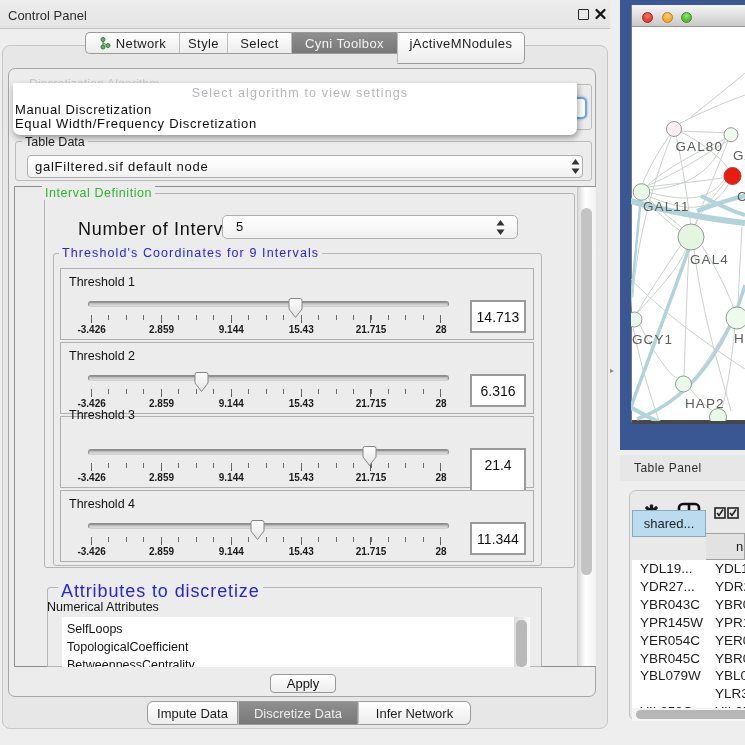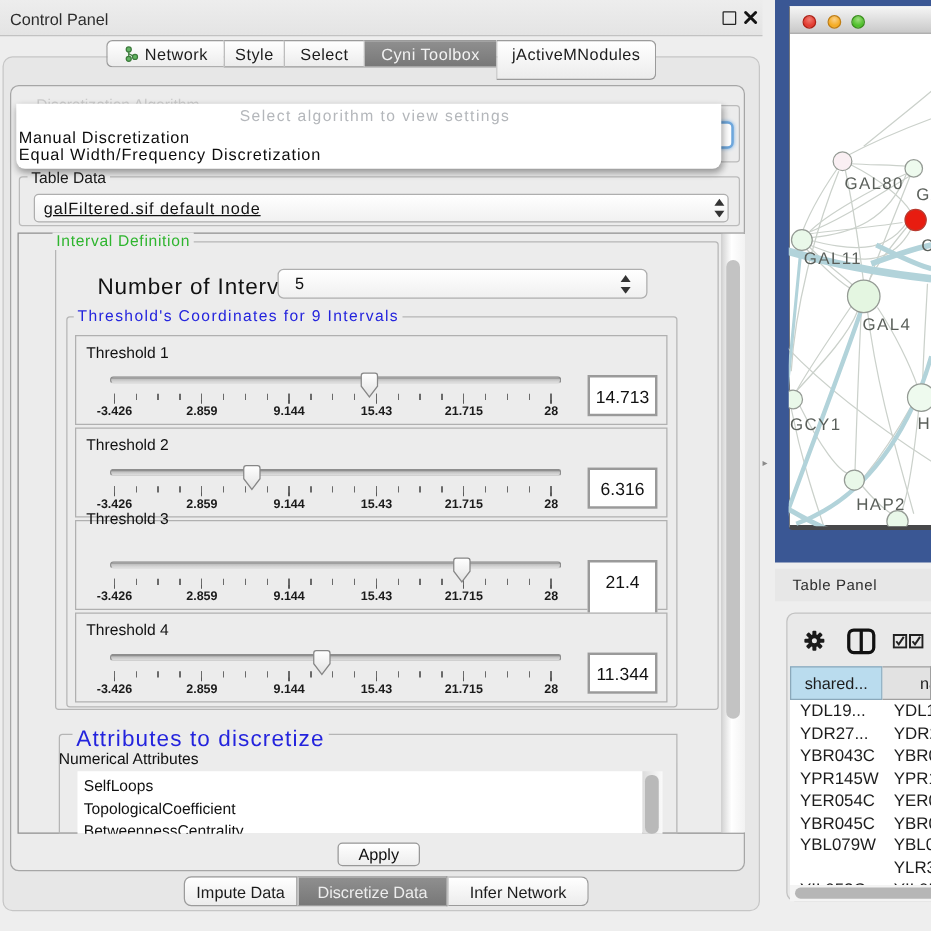--- a/index.html
+++ b/index.html
@@ -25,21 +25,21 @@
     </svg>Network</div>
 <div class="abs" style="left:179px;top:32px;width:48px;height:22px;background:linear-gradient(#ffffff,#ececec);color:#1c1c1c;border:1px solid #9b9b9b;border-left:1px solid #bdbdbd;border-right:none;font-size:13px;letter-spacing:0.4px;text-align:center;line-height:21px;">Style</div>
 <div class="abs" style="left:227px;top:32px;width:64px;height:22px;background:linear-gradient(#ffffff,#ececec);color:#1c1c1c;border:1px solid #9b9b9b;border-left:1px solid #bdbdbd;border-right:none;font-size:13px;letter-spacing:0.4px;text-align:center;line-height:21px;">Select</div>
 <div class="abs" style="left:291px;top:32px;width:106px;height:22px;background:linear-gradient(#8f8f8f,#787878);color:#f2f2f2;border:1px solid #9b9b9b;border-left:1px solid #bdbdbd;border-right:none;font-size:13px;letter-spacing:0.4px;text-align:center;line-height:21px;">Cyni Toolbox</div>
 <div class="abs" style="left:397px;top:32px;width:128px;height:32px;background:linear-gradient(#ffffff,#ececec);color:#1c1c1c;border:1px solid #9b9b9b;border-left:1px solid #bdbdbd;border-right:none;border-right:1px solid #9b9b9b;border-radius:0 5px 5px 0;font-size:13px;letter-spacing:0.4px;text-align:center;line-height:21px;">jActiveMNodules</div>
 <div class="abs" style="left:15px;top:84px;width:577px;height:46px;border:1px solid #bbbbbb;border-radius:3px;"></div>
 <div class="abs b" style="left:26px;top:77px;font-size:12.5px;color:#cbcbcb;background:#ececec;padding:0 3px;">Discretization Algorithm</div>
 <div class="abs" style="left:540px;top:97px;width:47px;height:22px;background:#fff;border:2px solid #6ea7dc;border-radius:5px;box-shadow:0 0 3px #7fb3e3;"></div>
 <div class="abs" style="left:15px;top:141px;width:577px;height:40px;border:1px solid #bbbbbb;border-radius:3px;"></div>
 <div class="abs" style="left:22px;top:135px;font-size:12.5px;color:#1a1a1a;background:#ececec;padding:0 3px;">Table Data</div>
-<div class="abs" style="left:27px;top:155px;width:556px;height:23px;background:linear-gradient(#ffffff,#f1f1f1);border:1px solid #aeaeae;border-radius:4px;font-size:13px;letter-spacing:0.75px;color:#111;line-height:21px;padding-left:7px;text-decoration:underline;">galFiltered.sif default node</div>
+<div class="abs" style="left:27px;top:155px;width:556px;height:23px;background:linear-gradient(#ffffff,#f1f1f1);border:1px solid #aeaeae;border-radius:4px;font-size:13px;letter-spacing:0.75px;color:#111;line-height:21px;padding-left:7px;">galFiltered.sif default node</div>
 <svg class="abs" style="left:571px;top:159px" width="9" height="15">
     <path d="M4.5 0 L8.5 5.5 L0.5 5.5 Z" fill="#333"></path>
     <path d="M4.5 15 L8.5 9.5 L0.5 9.5 Z" fill="#333"></path>
   </svg>
 <div class="abs" style="left:13px;top:83px;width:564px;height:52px;background:#ffffff;border-radius:0 0 7px 7px;box-shadow:0 3px 6px rgba(0,0,0,0.28),3px 2px 5px rgba(0,0,0,0.12);"></div>
 <div class="abs" style="left:18px;top:86px;width:564px;text-align:center;font-size:12.5px;letter-spacing:1.15px;color:#b4b7bb;">Select algorithm to view settings</div>
 <div class="abs b" style="left:15px;top:102px;font-size:13px;letter-spacing:0.6px;color:#0d0d0d;">Manual Discretization</div>
 <div class="abs" style="left:15px;top:116px;font-size:13px;letter-spacing:0.7px;color:#0d0d0d;">Equal Width/Frequency Discretization</div>
 <div class="abs" style="left:14px;top:186px;width:582px;height:481px;border:1px solid #8f8f8f;background:#ececec;"></div>
 <div class="abs" style="left:577px;top:187px;width:19px;height:479px;background:linear-gradient(90deg,#d8d8d8,#ffffff 40%,#f2f2f2);border-left:1px solid #c9c9c9;"></div>
@@ -241,21 +241,21 @@
     <line x1="12" y1="2" x2="12" y2="20" stroke="#111" stroke-width="2.6"></line>
   </svg>
 <svg class="abs" style="left:714px;top:507px" width="12" height="12">
     <rect x="1" y="1" width="10" height="10" fill="none" stroke="#222" stroke-width="1.6"></rect>
     <path d="M3 6 L5 8.5 L9 2.5" fill="none" stroke="#222" stroke-width="1.6"></path>
   </svg>
 <svg class="abs" style="left:727px;top:507px" width="12" height="12">
     <rect x="1" y="1" width="10" height="10" fill="none" stroke="#222" stroke-width="1.6"></rect>
     <path d="M3 6 L5 8.5 L9 2.5" fill="none" stroke="#222" stroke-width="1.6"></path>
   </svg>
-<div class="abs" style="left:632px;top:533px;width:74px;height:27px;background:#badcee;border:1px solid #8aa8ba;font-size:13px;color:#1d1d1d;text-align:center;line-height:25px;">shared...</div>
+<div class="abs" style="left:632px;top:510px;width:74px;height:27px;background:#badcee;border:1px solid #8aa8ba;font-size:13px;color:#1d1d1d;text-align:center;line-height:25px;">shared...</div>
 <div class="abs" style="left:706px;top:533px;width:39px;height:27px;background:#e2e2e2;border:1px solid #a0a0a0;border-left:none;font-size:13px;color:#1d1d1d;padding-left:30px;line-height:25px;overflow:hidden;">na</div>
 <div class="abs" style="left:632px;top:560px;width:113px;height:149px;background:#ffffff;overflow:hidden;font-size:13.5px;color:#1d1d1d;">
     <div style="position:absolute;left:8px;top:1.0px;">YDL19...</div>
     <div style="position:absolute;left:83px;top:1.0px;white-space:nowrap;">YDL19</div>
     <div style="position:absolute;left:8px;top:18.9px;">YDR27...</div>
     <div style="position:absolute;left:83px;top:18.9px;white-space:nowrap;">YDR27</div>
     <div style="position:absolute;left:8px;top:36.8px;">YBR043C</div>
     <div style="position:absolute;left:83px;top:36.8px;white-space:nowrap;">YBR04</div>
     <div style="position:absolute;left:8px;top:54.7px;">YPR145W</div>
     <div style="position:absolute;left:83px;top:54.7px;white-space:nowrap;">YPR14</div>

